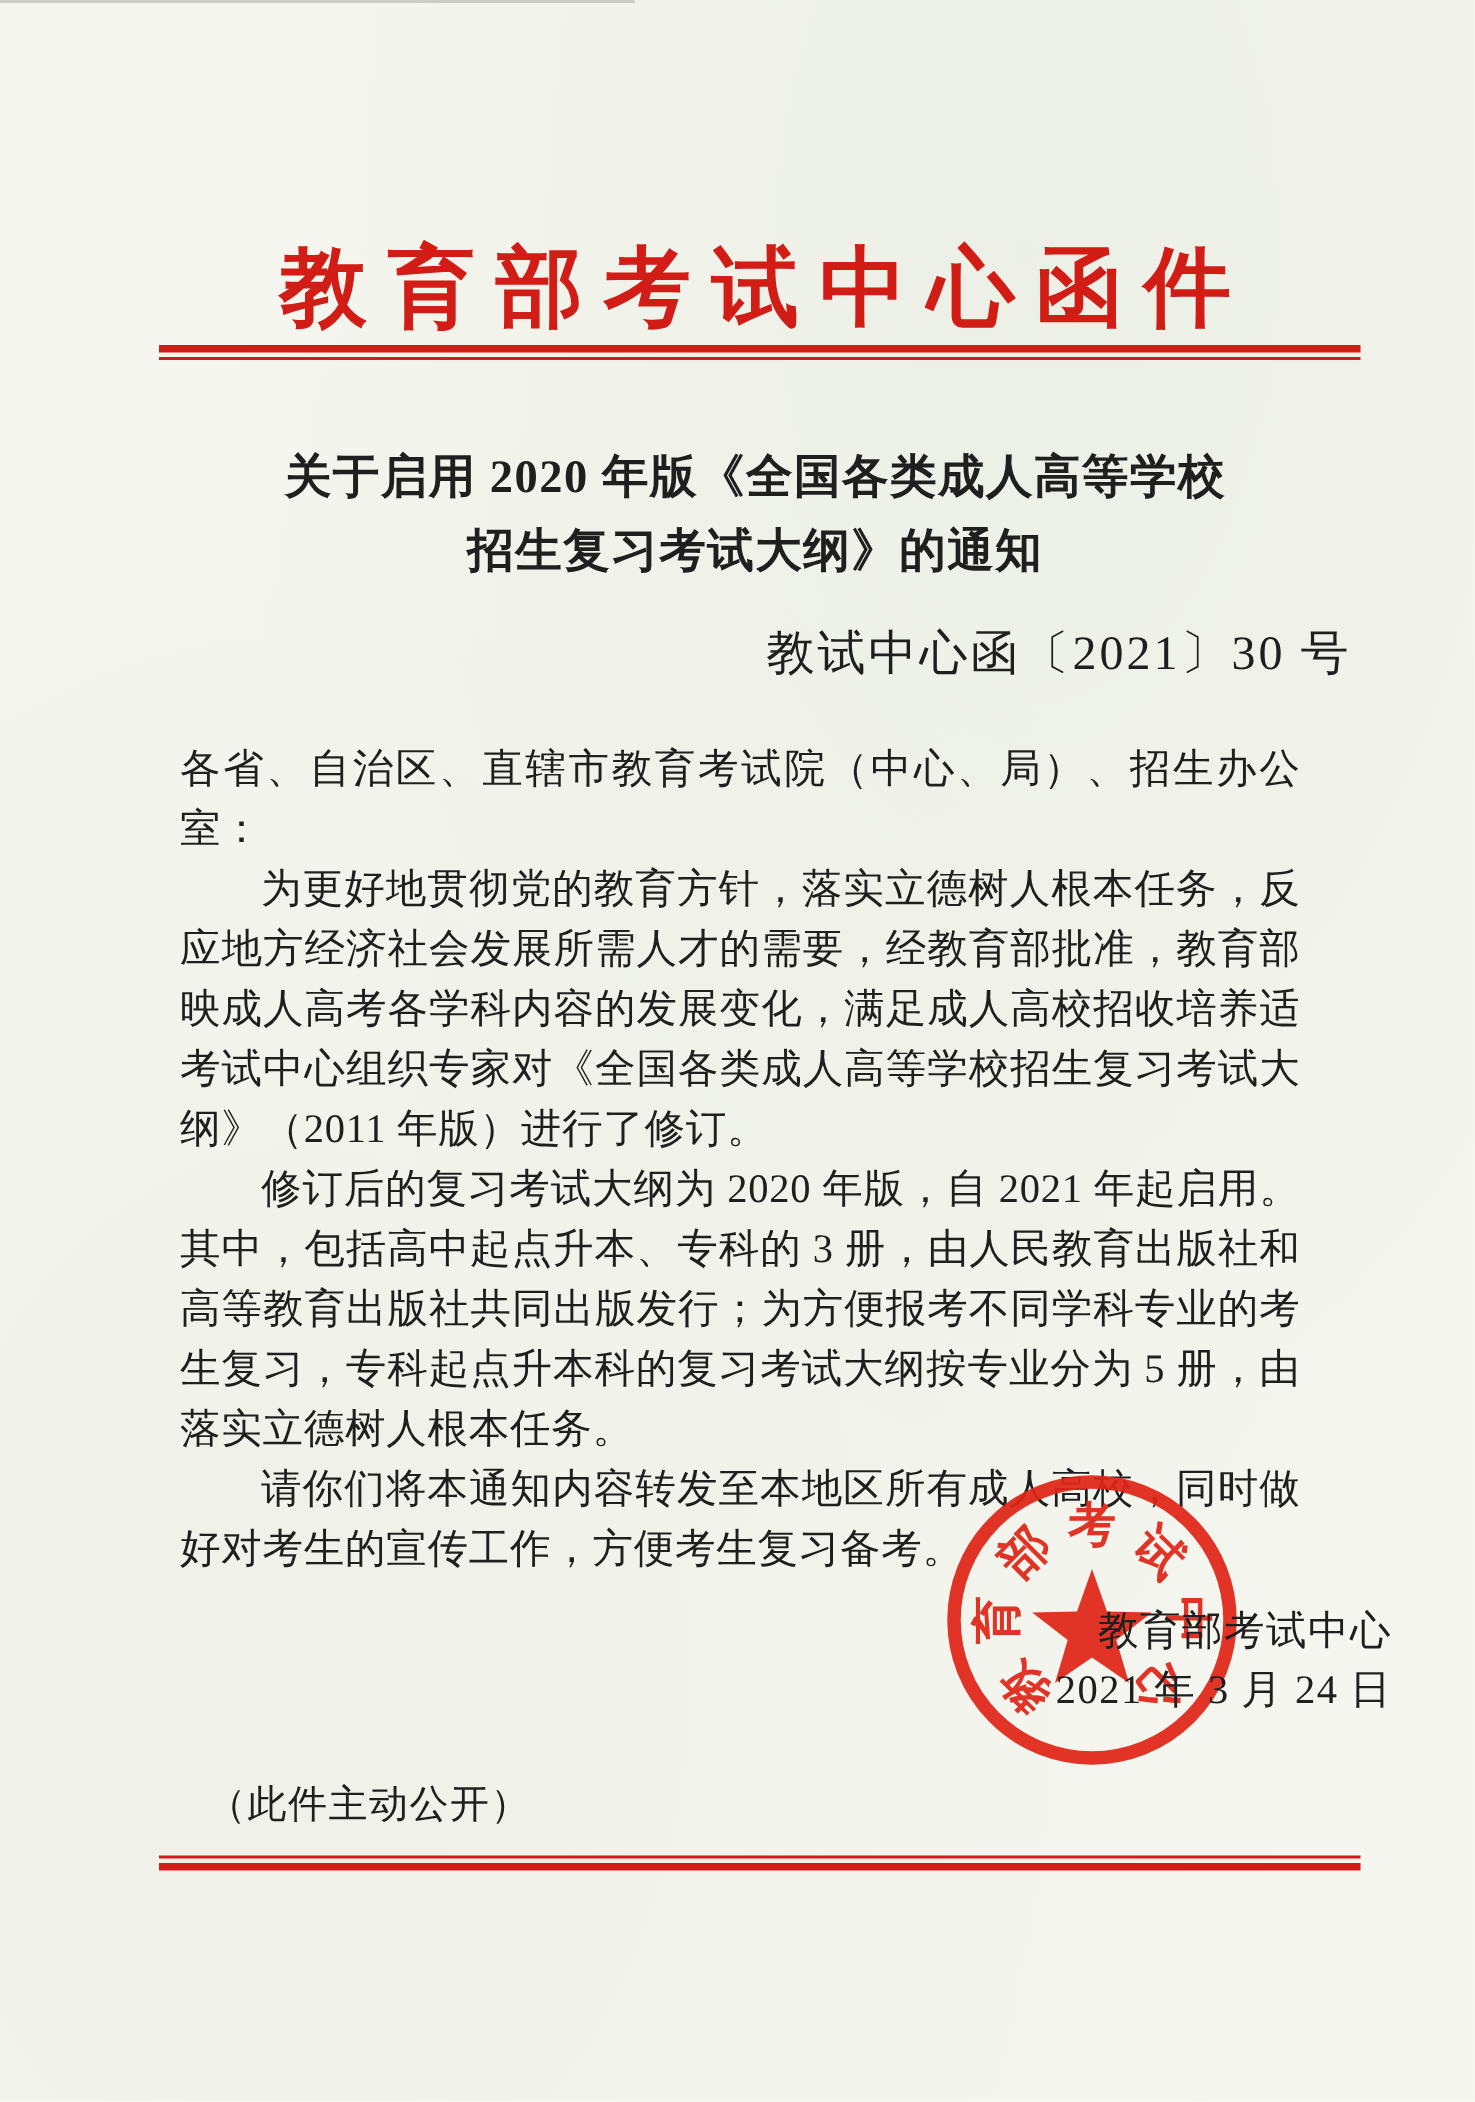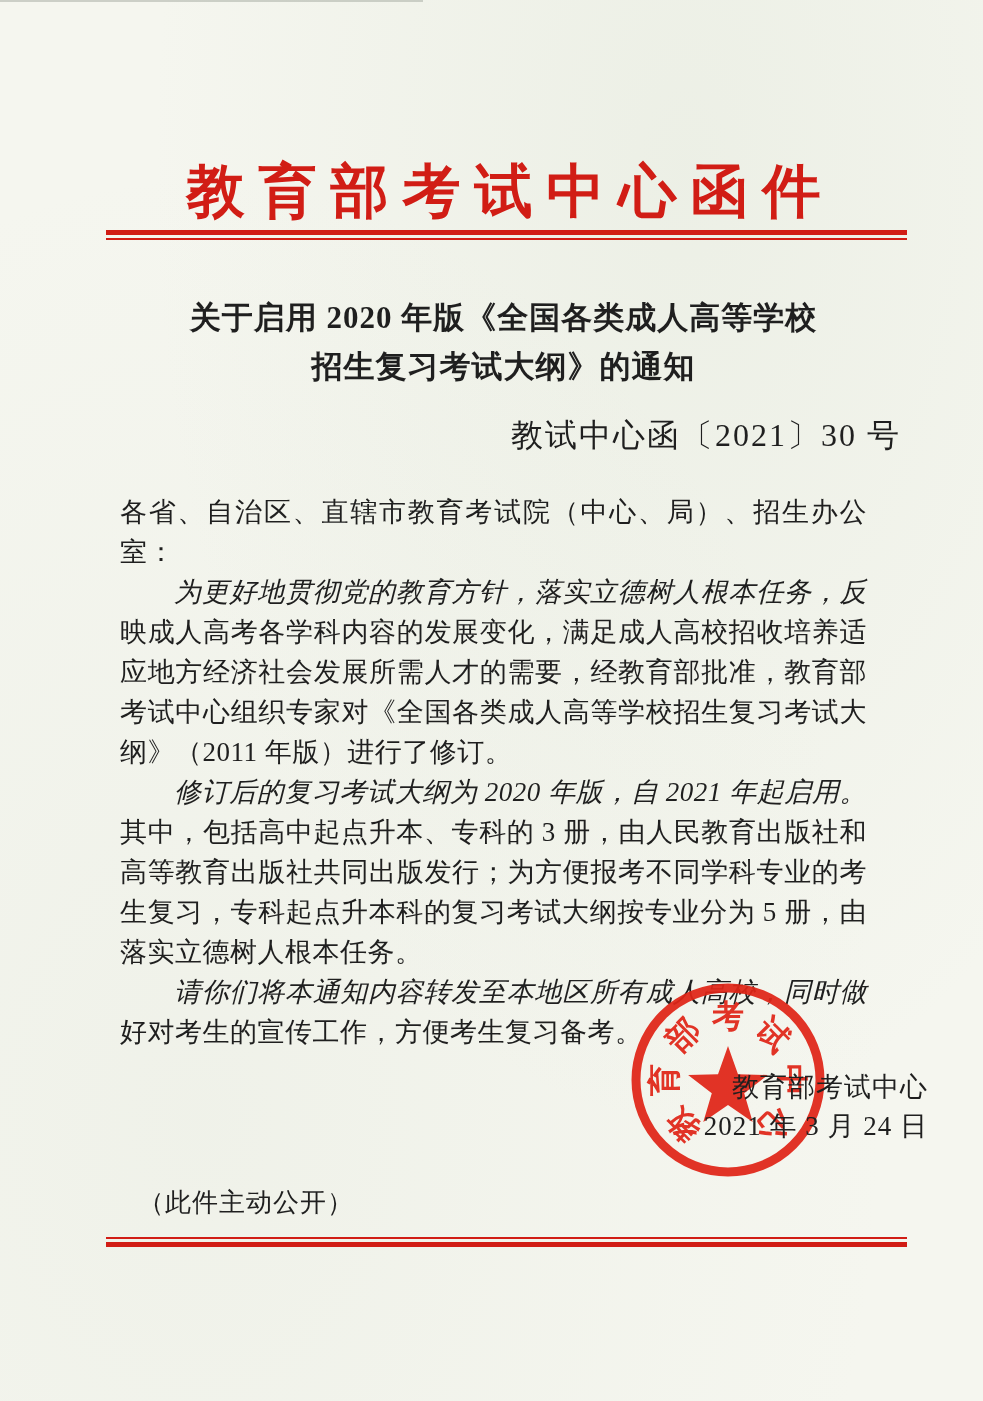--- a/index.html
+++ b/index.html
@@ -51,21 +51,21 @@
   .body-text{
     position:absolute;top:492px;left:120px;width:747px;
     font-size:27px;line-height:40px;
     letter-spacing:0.5px;
   }
   .line{
     text-align:justify;
     text-align-last:justify;
   }
   .line.end{text-align-last:left;}
-  .line.indent{text-indent:2em;font-style:italic;}
+  .line.indent{text-indent:2em;}
   .signature{
     position:absolute;top:1068px;left:528px;width:400px;
     text-align:right;
     font-size:27px;line-height:39px;
     letter-spacing:1px;
     z-index:3;
   }
   .seal{
     position:absolute;top:980px;left:628px;
     width:200px;height:200px;
@@ -97,22 +97,22 @@
     <div>关于启用 2020 年版《全国各类成人高等学校</div>
     <div>招生复习考试大纲》的通知</div>
   </div>
 
   <div class="doc-number">教试中心函〔2021〕30 号</div>
 
   <div class="body-text">
     <div class="line end">各省、自治区、直辖市教育考试院（中心、局）、招生办公室：</div>
 
     <div class="line indent">为更好地贯彻党的教育方针，落实立德树人根本任务，反</div>
+    <div class="line">应地方经济社会发展所需人才的需要，经教育部批准，教育部</div>
     <div class="line">映成人高考各学科内容的发展变化，满足成人高校招收培养适</div>
-    <div class="line">应地方经济社会发展所需人才的需要，经教育部批准，教育部</div>
     <div class="line">考试中心组织专家对《全国各类成人高等学校招生复习考试大</div>
     <div class="line end">纲》（2011 年版）进行了修订。</div>
 
     <div class="line indent">修订后的复习考试大纲为 2020 年版，自 2021 年起启用。</div>
     <div class="line">其中，包括高中起点升本、专科的 3 册，由人民教育出版社和</div>
     <div class="line">高等教育出版社共同出版发行；为方便报考不同学科专业的考</div>
     <div class="line">生复习，专科起点升本科的复习考试大纲按专业分为 5 册，由</div>
     <div class="line end">落实立德树人根本任务。</div>
 
     <div class="line indent">请你们将本通知内容转发至本地区所有成人高校，同时做</div>

